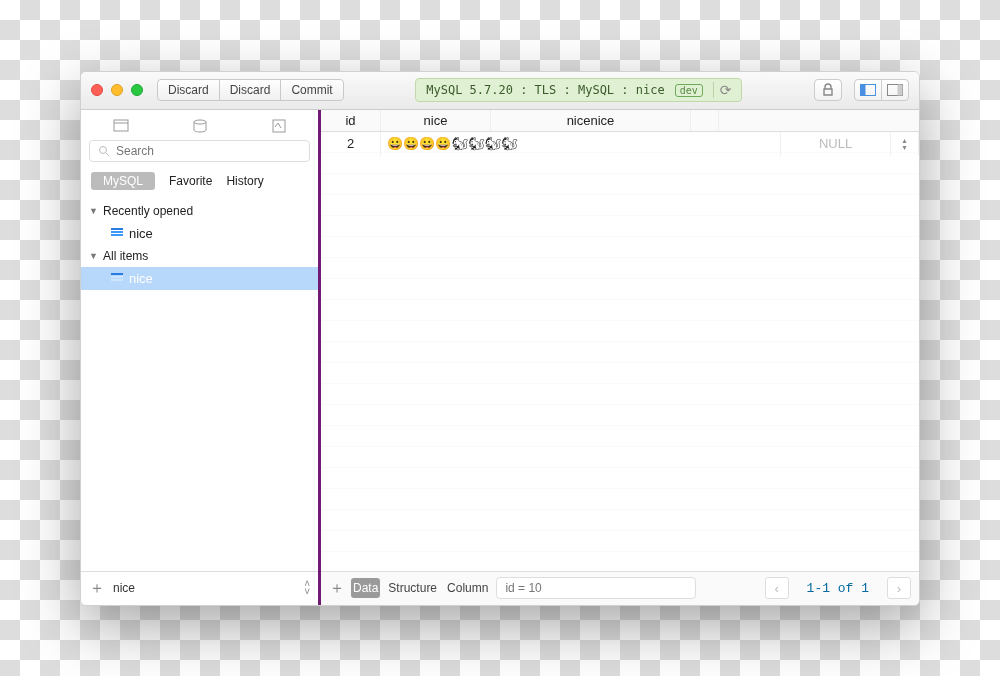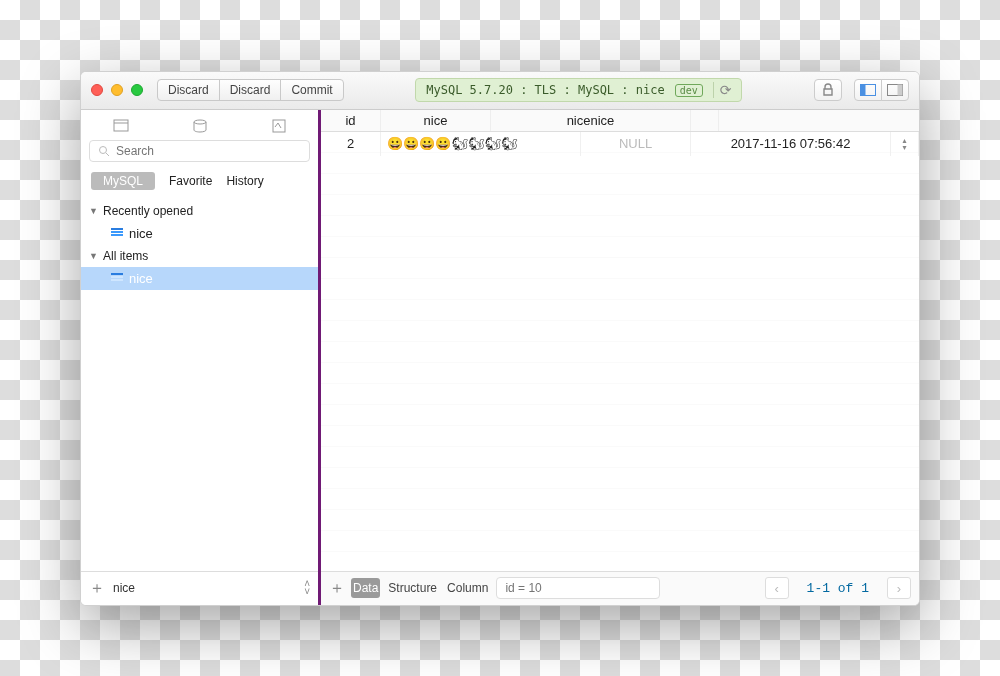--- a/index.html
+++ b/index.html
@@ -89,21 +89,21 @@
   .grid-body { flex:1; overflow:auto; background:
     repeating-linear-gradient(#fff,#fff 20px,#fafafa 20px,#fafafa 21px);
   }
   .grid-row { display:flex; height:24px;}
   .grid-row .cell { border-right:1px solid #f0f0f0; font-size:13px;}
   .null { color:#bbb; font-size:12px;}
   .stepper { display:flex; flex-direction:column; font-size:8px; color:#888; line-height:7px;}
   .main-footer { height:34px; border-top:1px solid #ddd; display:flex; align-items:center; padding:0 8px; gap:6px; background:#fafafa;}
   .tabbtn { padding:3px 2px; font-size:12px; border-radius:3px; cursor:pointer; color:#444;}
   .tabbtn.active { background:#9a9a9a; color:#fff;}
-  .filter-input { border:1px solid #ddd; border-radius:4px; padding:3px 8px; font-size:12px; width:164px; color:#aaa; background:#fff;}
+  .filter-input { border:1px solid #ddd; border-radius:4px; padding:3px 8px; font-size:12px; width:200px; color:#aaa; background:#fff;}
   .spacer{flex:1;}
   .navbtn { width:24px; height:22px; border:1px solid #ddd; display:flex; align-items:center; justify-content:center; border-radius:3px; background:#fff; color:#bbb; cursor:pointer;}
   svg { display:block; }
 </style>
 </head>
 <body>
 
 <div class="window">
 
   <div class="titlebar">
@@ -224,21 +224,20 @@
         <div class="col col-id">id</div>
         <div class="col col-nice">nice</div>
         <div class="col col-nn">nicenice</div>
         <div class="col col-end"></div>
       </div>
       <div class="grid-body">
         <div class="grid-row">
           <div class="cell col-id">2</div>
           <div class="cell col-content" style="justify-content:flex-start;">😀😀😀😀🐿🐿🐿🐿</div>
           <div class="cell col-nice null">NULL</div>
-          <div class="cell col-nn">2017-11-16 07:56:42</div>
           <div class="cell col-end">
             <span class="stepper">
                 <span>▴</span>
                 <span>▾</span>
               </span>
           </div>
         </div>
       </div>
       <div class="main-footer">
         <span class="plus">＋</span>

